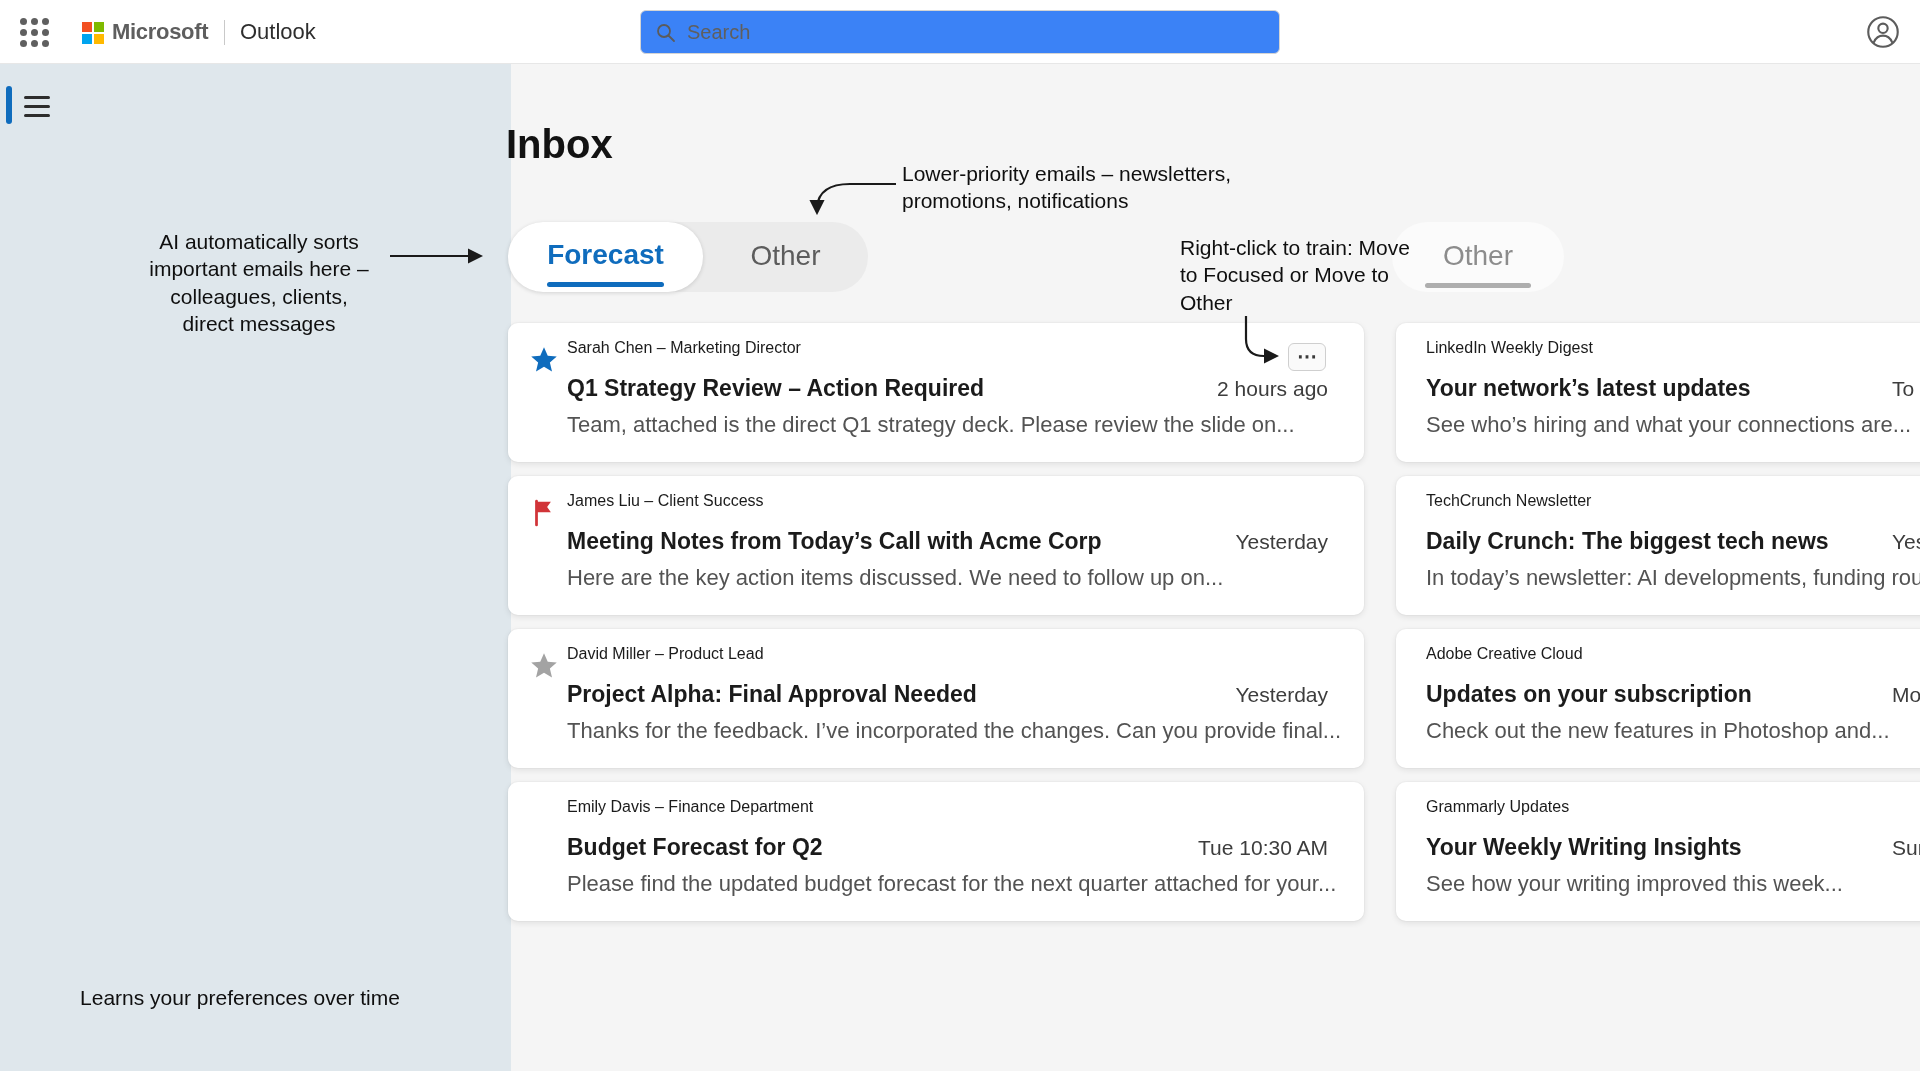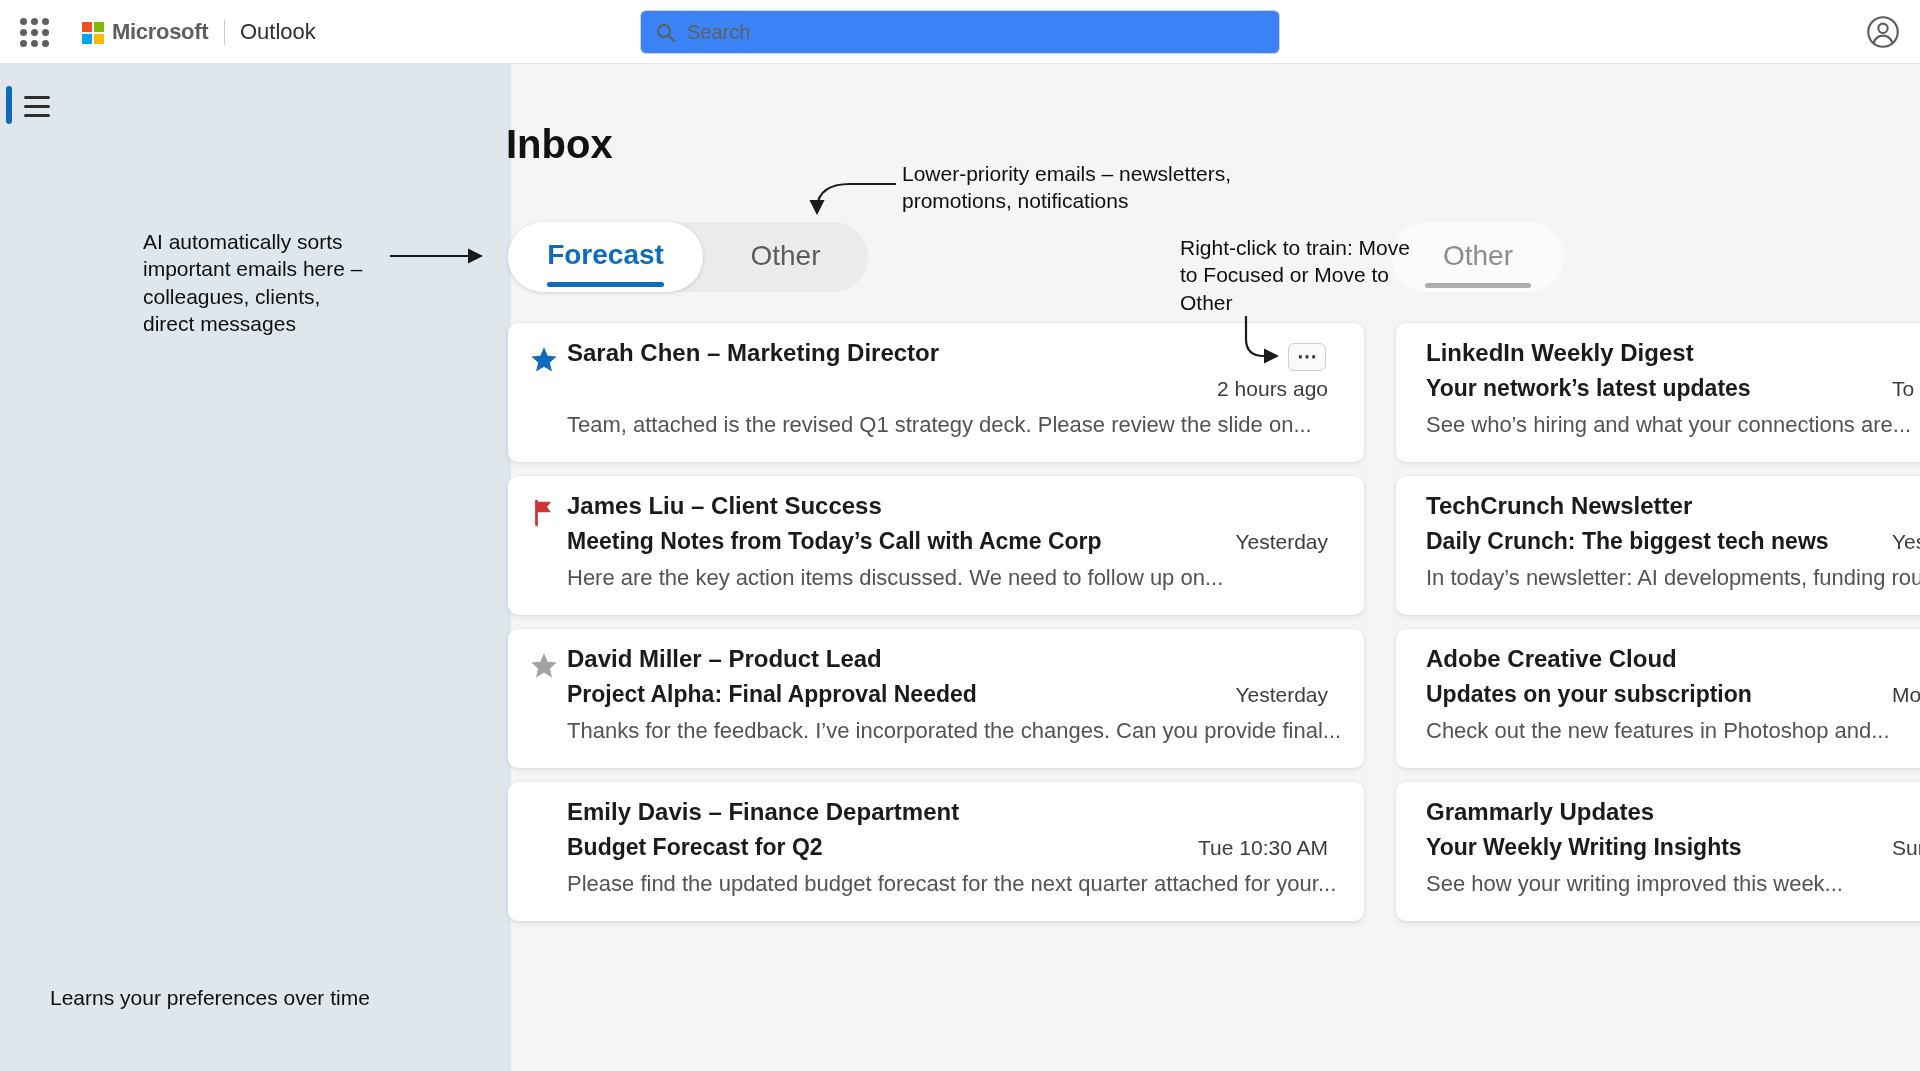--- a/index.html
+++ b/index.html
@@ -17,21 +17,21 @@
   .brand { position:absolute; left:112px; top:19px; font-size:22px; font-weight:700; color:#5e5e5e; letter-spacing:-0.3px; }
   .topdivider { position:absolute; left:224px; top:20px; width:1px; height:25px; background:#c9c9c9; }
   .appname { position:absolute; left:240px; top:19px; font-size:22px; font-weight:400; color:#2e2e2e; }
   .searchbox { position:absolute; left:640px; top:10px; width:640px; height:44px; background:#3b82f6; border:1px solid #d4d4d4; border-radius:6px; }
   .searchbox svg { position:absolute; left:14px; top:11px; }
   .searchbox input { position:absolute; left:46px; top:0; width:580px; height:42px; border:none; outline:none; background:transparent; font-family:"Liberation Sans",sans-serif; font-size:20px; color:#333; }
   .searchbox input::placeholder { color:#5f5f5f; }
   .account { position:absolute; left:1866px; top:15px; width:34px; height:34px; cursor:pointer; }
 
   
-  .sidebar { position:absolute; left:0; top:64px; width:511px; height:1007px; background:#dfe7ec; }
+  .sidebar { position:absolute; left:0; top:64px; width:511px; height:1007px; background:#dfe7ec;text-align:center; }
   .accentbar { position:absolute; left:6px; top:22px; width:6px; height:38px; border-radius:3px; background:#0f6cbd; }
   .hamburger { position:absolute; left:24px; top:32px; width:26px; height:21px; cursor:pointer; }
   .hamburger i { display:block; width:26px; height:3px; background:#2d2d2d; border-radius:2px; margin-bottom:6px; }
   .note { color:#0f0f0f; font-size:21px; line-height:1.3; }
   .note-ai { position:absolute; left:143px; top:164px; width:232px; }
   .note-learns { position:absolute; left:50px; top:920px; width:380px; }
 
   
   .inbox-title { position:absolute; left:506px; top:122px; font-size:40px; font-weight:700; color:#121212; }
 
@@ -46,21 +46,21 @@
   .other-col-tab .lbl { position:absolute; left:0; top:18px; width:172px; text-align:center; font-size:28px; font-weight:400; color:#8c8c8c; }
   .other-col-tab .bar { position:absolute; left:33px; bottom:4px; width:106px; height:5px; border-radius:3px; background:#aeaeae; }
 
   .note-lower { position:absolute; left:902px; top:160px; width:356px; }
   .note-rightclick { position:absolute; left:1180px; top:234px; width:232px; }
 
   
   .card { position:absolute; background:#ffffff; border-radius:10px; height:139px; box-shadow:0 2px 6px rgba(0,0,0,0.09), 0 0 0 1px rgba(0,0,0,0.02); cursor:pointer; }
   .fcard { left:508px; width:856px; }
   .ocard { left:1396px; width:700px; }
-  .card .sender { position:absolute; left:59px; top:16px; font-size:24px; font-weight:700; color:#1b1b1b; white-space:nowrap; }
+  .card .sender { position:absolute; left:59px; top:16px; font-size:16px; font-weight:400; color:#1b1b1b; white-space:nowrap; }
   .card .subject { position:absolute; left:59px; top:52px; font-size:23px; font-weight:700; color:#1b1b1b; white-space:nowrap; }
   .card .preview { position:absolute; left:59px; top:89px; font-size:22px; font-weight:400; color:#535353; white-space:nowrap; }
   .fcard .time { position:absolute; right:36px; top:54px; font-size:21px; color:#3d3d3d; }
   .ocard .sender, .ocard .subject, .ocard .preview { left:30px; }
   .ocard .time { position:absolute; left:496px; top:54px; font-size:21px; color:#3d3d3d; }
   .card .lead-icon { position:absolute; left:21px; top:22px; width:30px; height:30px; }
   .more-btn { position:absolute; right:38px; top:20px; width:38px; height:28px; border:1px solid #cfcfcf; border-radius:6px; background:#fafafa; font-size:20px; font-weight:700; color:#3a3a3a; text-align:center; line-height:25px; cursor:pointer; }
 
   
   .arrows { position:absolute; inset:0; width:1920px; height:1071px; pointer-events:none; z-index:4; }
@@ -138,22 +138,23 @@
   <div class="note note-rightclick">Right-click to train: Move to Focused or Move to Other</div>
   <div class="note note-lower">Lower-priority emails – newsletters, promotions, notifications</div>
 
   <div class="card fcard" style="top:323px">
     <span class="lead-icon">
       <svg width="30" height="30" viewBox="0 0 24 24">
           <path d="M12 1.8l3 6.7 7.2.7-5.5 4.8 1.7 7.1L12 17.4l-6.4 3.7 1.7-7.1L1.8 9.2 9 8.5z" fill="#0f6cbd"></path>
         </svg>
     </span>
     <div class="sender">Sarah Chen – Marketing Director</div>
+    <div class="subject">Q1 Strategy Review – Action Required</div>
     <div class="time">2 hours ago</div>
-    <div class="preview">Team, attached is the revised Q1 strategy deck. Please review the slide on...</div>
+    <div class="preview">Team, attached is the direct Q1 strategy deck. Please review the slide on...</div>
     <div class="more-btn">⋯</div>
   </div>
 
   <div class="card fcard" style="top:476px">
     <span class="lead-icon">
       <svg width="30" height="30" viewBox="0 0 24 24">
           <path d="M6 2.5v19" stroke="#d13438" stroke-width="2.2" stroke-linecap="round"></path>
           <path d="M6 3h11.5l-3 4.2 3 4.2H6z" fill="#d13438"></path>
         </svg>
     </span>

